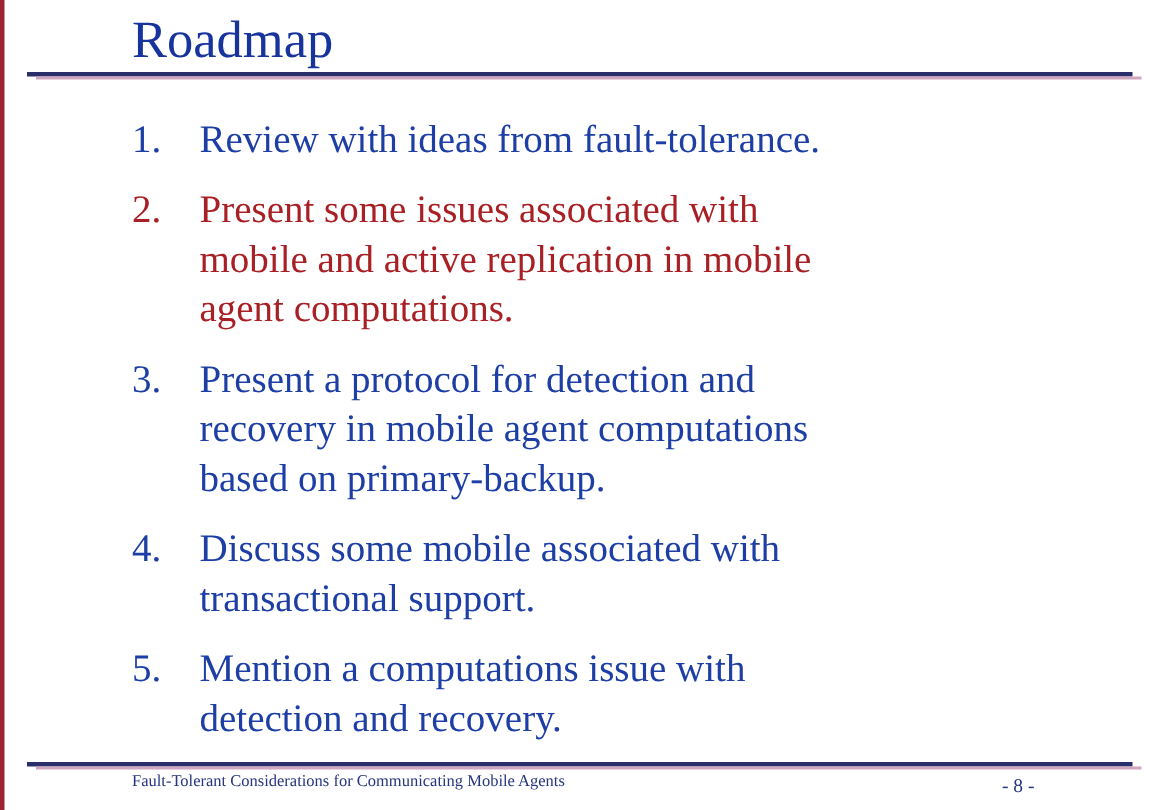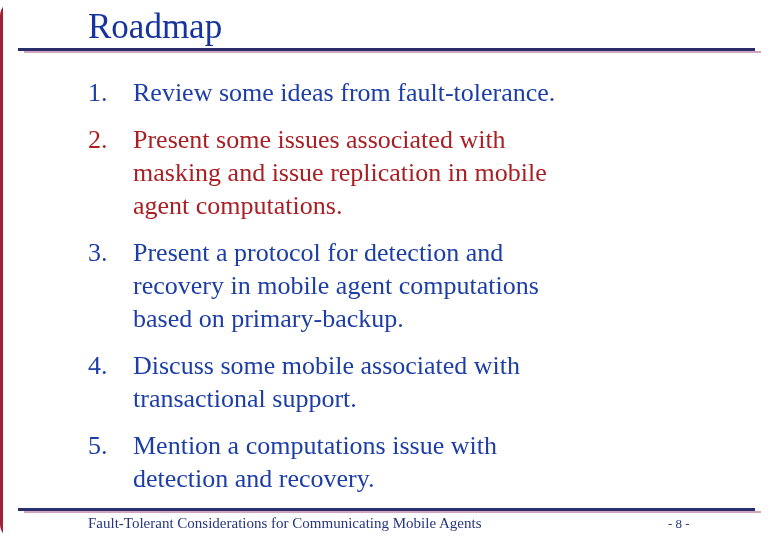--- a/index.html
+++ b/index.html
@@ -7,21 +7,20 @@
     padding: 0;
     background: #ffffff;
   }
   .slide {
     position: relative;
     width: 780px;
     height: 540px;
     background: #ffffff;
     overflow: hidden;
     font-family: "Liberation Serif", "DejaVu Serif", serif;
-    border-radius: 16px;
   }
   .edge-accent {
     position: absolute;
     left: 0; top: 0;
     width: 3px; height: 540px;
     background: var(--edge_accent, #9d2235);
   }
   .title {
     position: absolute;
     left: 88px; top: 8px;
@@ -62,21 +61,21 @@
     flex: none;
     width: 45px;
   }
   .item .txt {
     width: 545px;
     white-space: pre-line;
   }
   .footer-left {
     position: absolute;
     left: 88px; top: 515px;
-    font-size: 15px;
+    font-size: 11px;
     color: var(--footer_text, #26357e);
   }
   .footer-right {
     position: absolute;
     left: 668px; top: 516px;
     font-size: 13px;
     color: var(--footer_text, #26357e);
   }
 </style>
 </head>
@@ -85,26 +84,26 @@
 <div class="slide">
   <div class="edge-accent"></div>
 
   <div class="title">Roadmap</div>
 
   <div class="rule top"></div>
 
   <div class="list">
     <div class="item" data-color="blue">
       <span class="num">1.</span>
-      <span class="txt">Review some ideas from fault-tolerance.</span>
+      <span class="txt">Review with ideas from fault-tolerance.</span>
     </div>
     <div class="item" data-color="red">
       <span class="num">2.</span>
       <span class="txt">Present some issues associated with
-masking and issue replication in mobile
+mobile and active replication in mobile
 agent computations.</span>
     </div>
     <div class="item" data-color="blue">
       <span class="num">3.</span>
       <span class="txt">Present a protocol for detection and
 recovery in mobile agent computations
 based on primary-backup.</span>
     </div>
     <div class="item" data-color="blue">
       <span class="num">4.</span>

